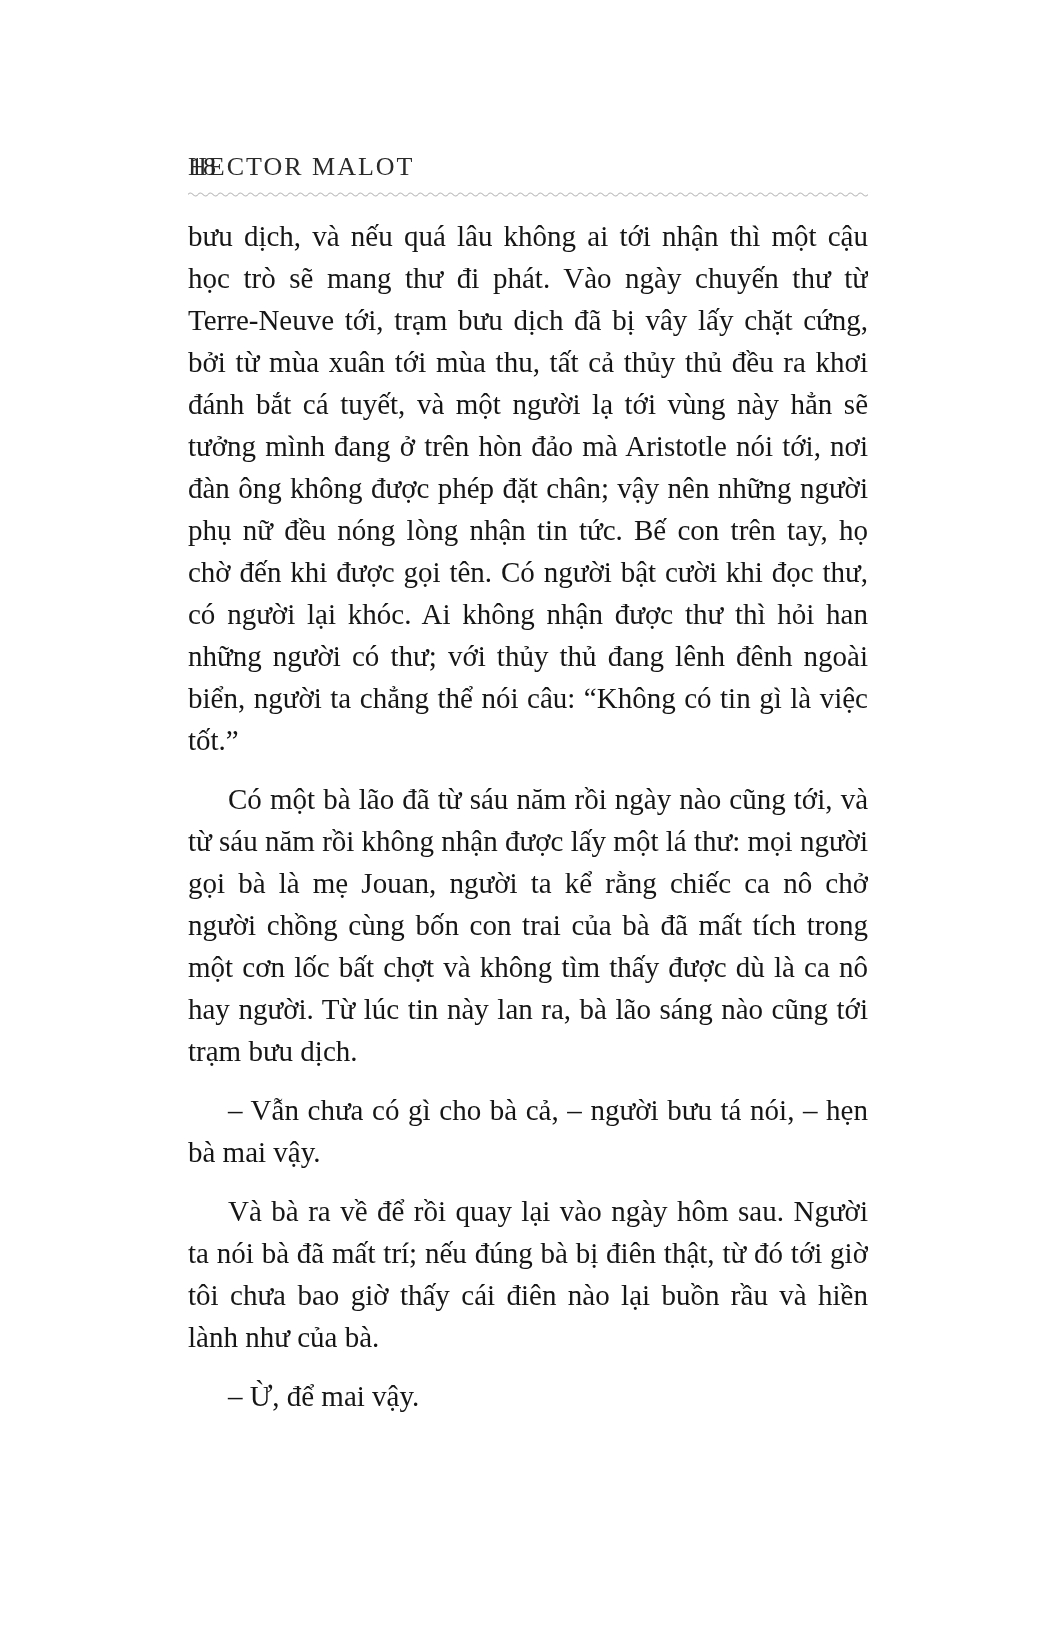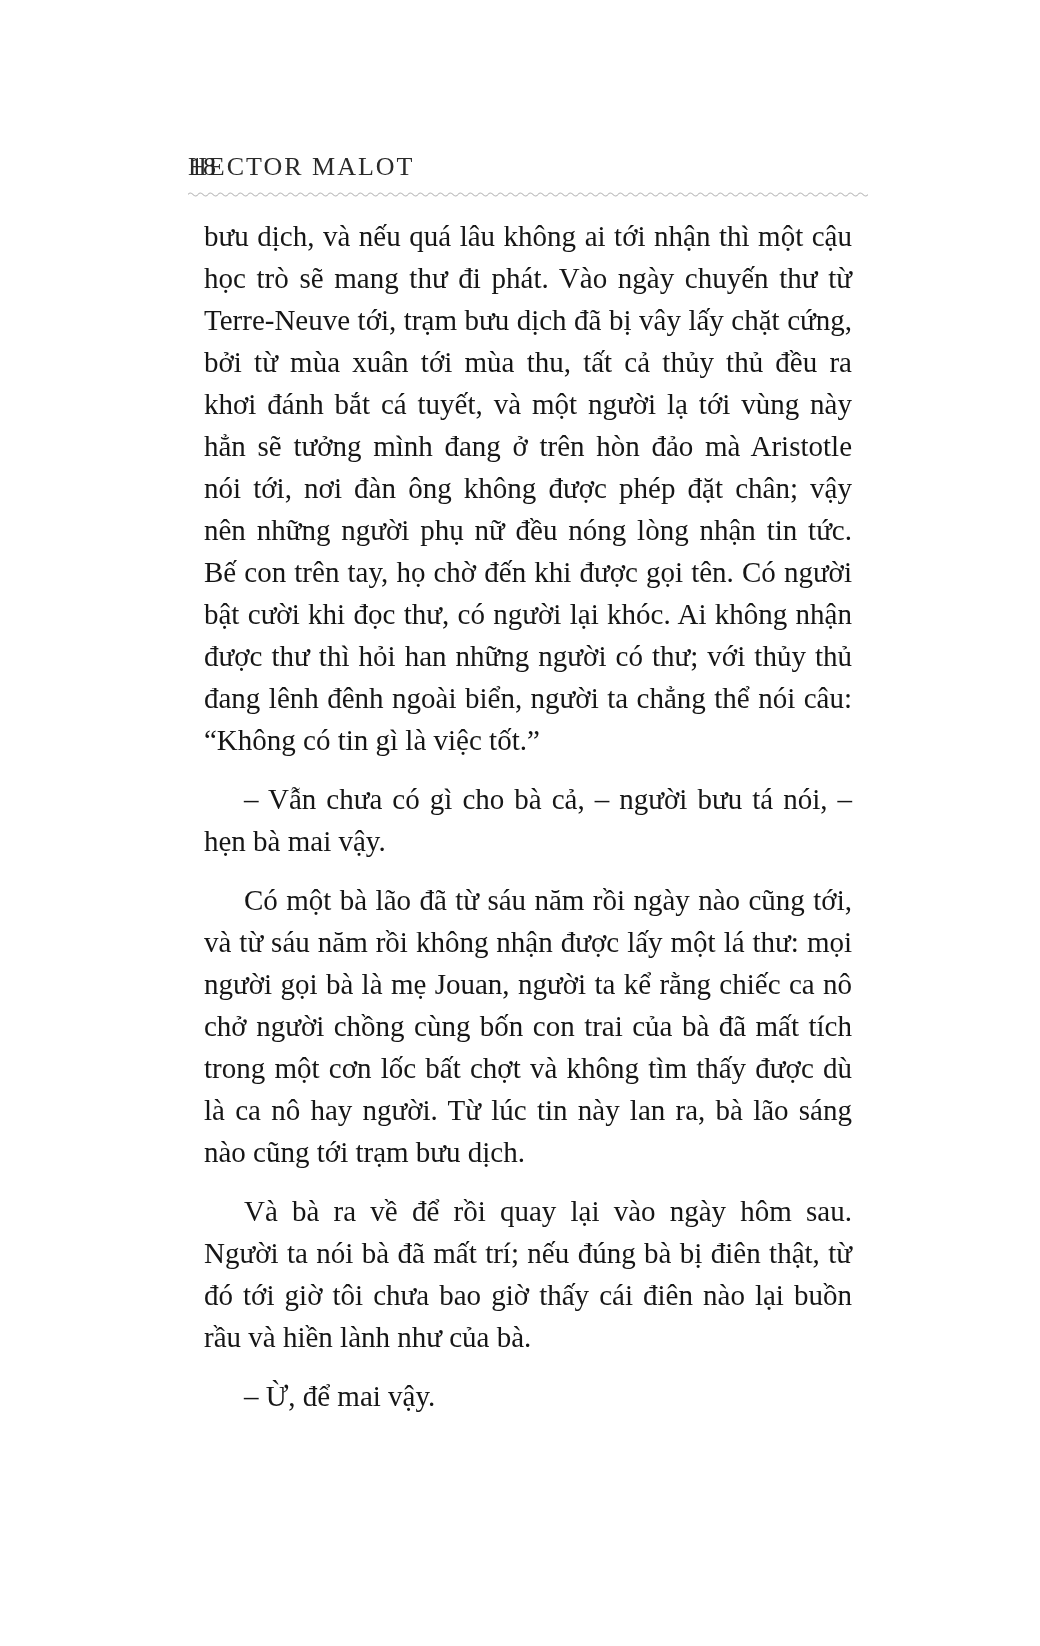--- a/index.html
+++ b/index.html
@@ -43,21 +43,21 @@
     color: #2a2a2a;
   }
   .wavy-divider {
     display: block;
     margin-top: 6px;
   }
   .page-body {
     margin-top: 17px;
   }
   .page-body p {
-    margin: 16px;
+    margin: 0;
     font-size: 29px;
     line-height: 42px;
     color: #161616;
     text-align: justify;
   }
   .page-body p + p {
     margin-top: 17px;
   }
   .page-body p.indent {
     text-indent: 40px;
@@ -78,20 +78,20 @@
       <defs>
         <pattern id="wavePat" width="10" height="8" patternUnits="userSpaceOnUse">
           <path d="M0 4.5 Q 2.5 1.5 5 4.5 T 10 4.5" fill="none" stroke="#b8b8b8" stroke-width="1.1"></path>
         </pattern>
       </defs>
       <rect x="0" y="0" width="680" height="8" fill="url(#wavePat)"></rect>
     </svg>
 
     <div class="page-body">
       <p>bưu dịch, và nếu quá lâu không ai tới nhận thì một cậu học trò sẽ mang thư đi phát. Vào ngày chuyến thư từ Terre-Neuve tới, trạm bưu dịch đã bị vây lấy chặt cứng, bởi từ mùa xuân tới mùa thu, tất cả thủy thủ đều ra khơi đánh bắt cá tuyết, và một người lạ tới vùng này hẳn sẽ tưởng mình đang ở trên hòn đảo mà Aristotle nói tới, nơi đàn ông không được phép đặt chân; vậy nên những người phụ nữ đều nóng lòng nhận tin tức. Bế con trên tay, họ chờ đến khi được gọi tên. Có người bật cười khi đọc thư, có người lại khóc. Ai không nhận được thư thì hỏi han những người có thư; với thủy thủ đang lênh đênh ngoài biển, người ta chẳng thể nói câu: “Không có tin gì là việc tốt.”</p>
+      <p class="indent">Có một bà lão đã từ sáu năm rồi ngày nào cũng tới, và từ sáu năm rồi không nhận được lấy một lá thư: mọi người gọi bà là mẹ Jouan, người ta kể rằng chiếc ca nô chở người chồng cùng bốn con trai của bà đã mất tích trong một cơn lốc bất chợt và không tìm thấy được dù là ca nô hay người. Từ lúc tin này lan ra, bà lão sáng nào cũng tới trạm bưu dịch.</p>
       <p class="indent">– Vẫn chưa có gì cho bà cả, – người bưu tá nói, – hẹn bà mai vậy.</p>
-      <p class="indent">Có một bà lão đã từ sáu năm rồi ngày nào cũng tới, và từ sáu năm rồi không nhận được lấy một lá thư: mọi người gọi bà là mẹ Jouan, người ta kể rằng chiếc ca nô chở người chồng cùng bốn con trai của bà đã mất tích trong một cơn lốc bất chợt và không tìm thấy được dù là ca nô hay người. Từ lúc tin này lan ra, bà lão sáng nào cũng tới trạm bưu dịch.</p>
       <p class="indent">Và bà ra về để rồi quay lại vào ngày hôm sau. Người ta nói bà đã mất trí; nếu đúng bà bị điên thật, từ đó tới giờ tôi chưa bao giờ thấy cái điên nào lại buồn rầu và hiền lành như của bà.</p>
       <p class="indent">– Ừ, để mai vậy.</p>
     </div>
 
   </div>
 </div>
 
 </body></html>

